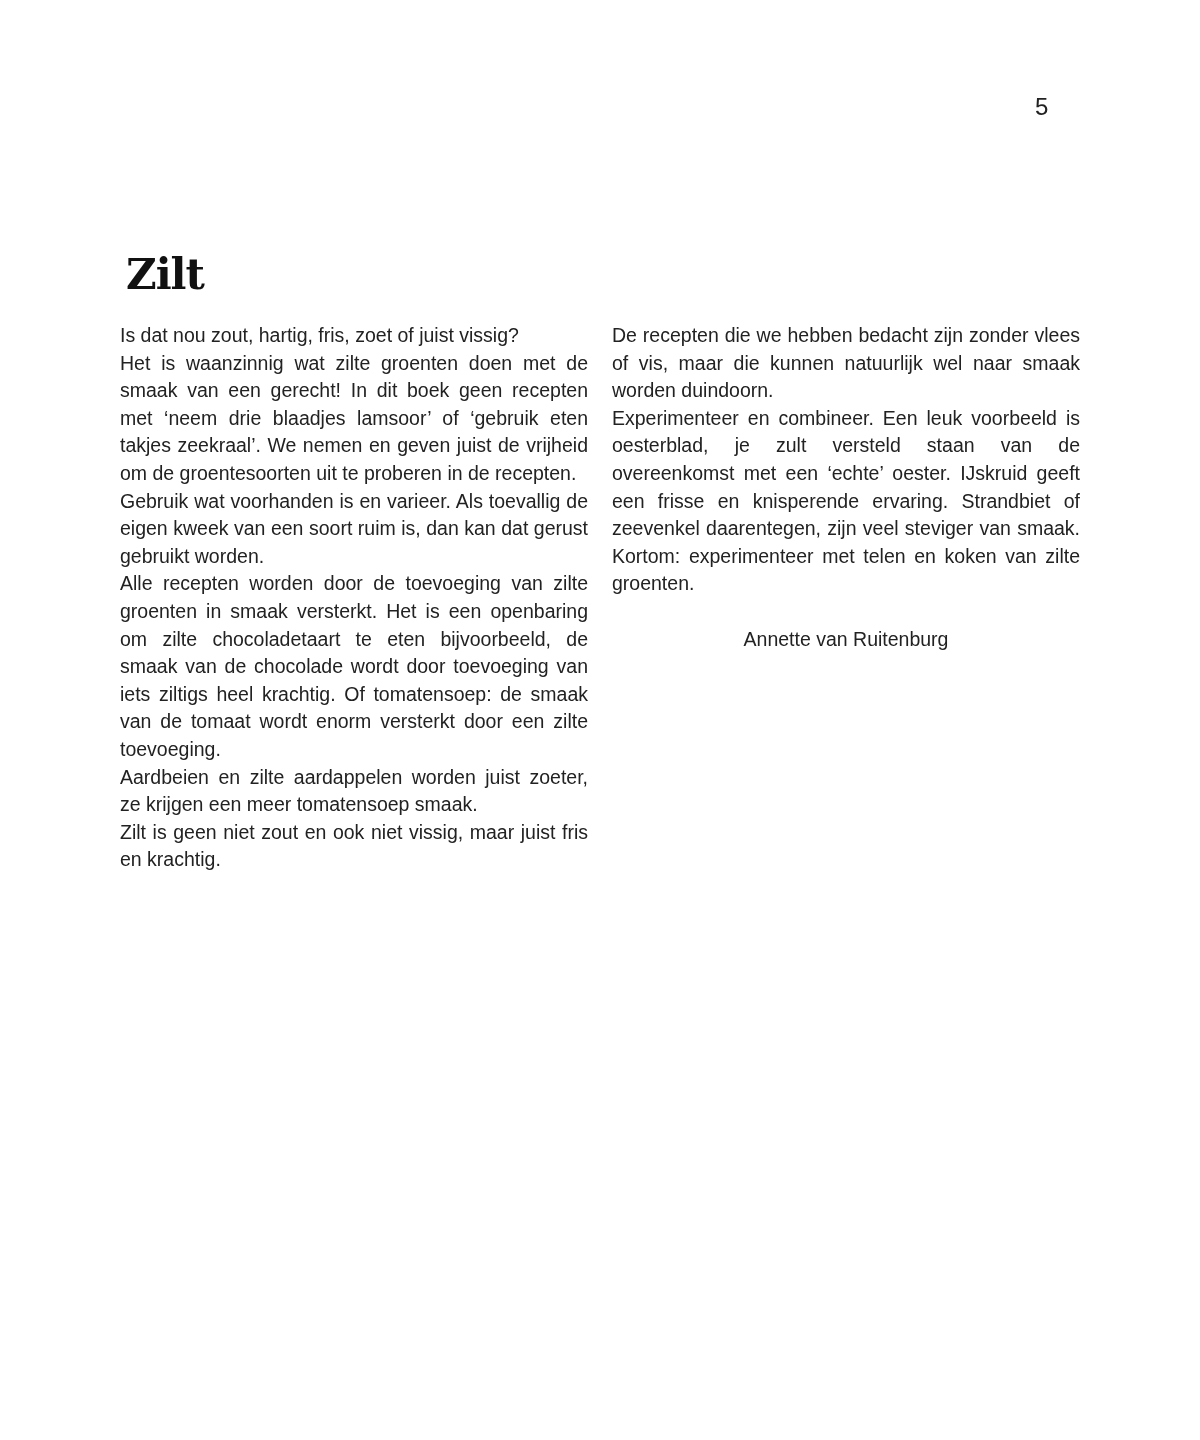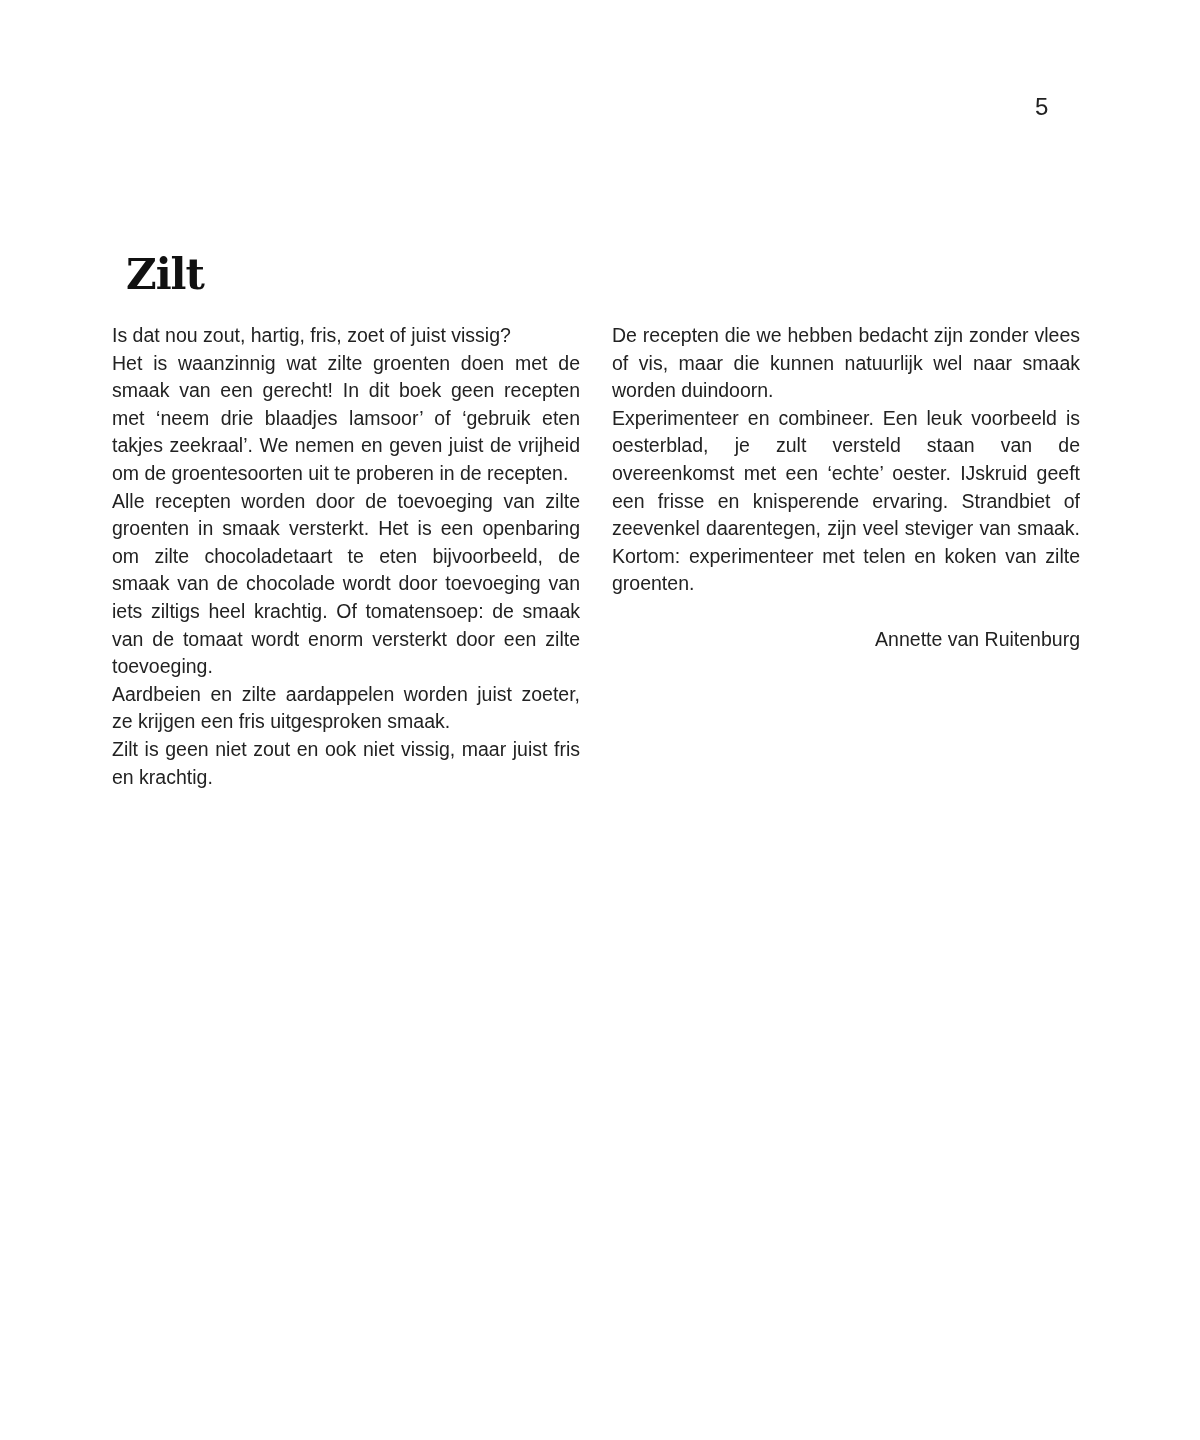--- a/index.html
+++ b/index.html
@@ -11,37 +11,38 @@
   .title {
     position: absolute; left: 120px; top: 248px; margin: 6px;
     font-family: "DejaVu Serif", serif; font-weight: bold; font-size: 42px; letter-spacing: -1px;
     color: #111; line-height: 1;
   }
   .col {
     position: absolute; top: 322px; width: 468px;
     font-family: "Liberation Sans", sans-serif; font-size: 19.5px; line-height: 27.6px;
     color: #222; text-align: justify; hyphens: manual;
   }
-  .col.left { left: 112px; }
+  .col.left { left: 120px; }
   .col.right { left: 612px; }
   .col p { margin: 0; }
-  .col .signature { margin-top: 27.6px; text-align: right; }
+  .col .signature { margin-top: 27.6px; text-align: center; }
 </style>
 </head>
 <body>
 
 <div class="page-number">5</div>
 
 <h1 class="title">Zilt</h1>
 
 <div class="col left">
   <p>Is dat nou zout, hartig, fris, zoet of juist vissig?</p>
   <p>Het is waanzinnig wat zilte groenten doen met de smaak van een gerecht! In dit boek geen recepten met ‘neem drie blaadjes lamsoor’ of ‘gebruik eten takjes zeekraal’. We nemen en geven juist de vrijheid om de groentesoorten uit te proberen in de recepten.</p>
+  <p>Gebruik wat voorhanden is en varieer.  Als toevallig de eigen kweek van een soort ruim is, dan kan dat gerust gebruikt worden.</p>
   <p>Alle recepten worden door de toevoeging van zilte groenten in smaak versterkt. Het is een openbaring om zilte chocoladetaart te eten bijvoorbeeld, de smaak van de chocolade wordt door toevoeging van iets ziltigs heel krachtig. Of tomatensoep: de smaak van de tomaat wordt enorm versterkt door een zilte toevoeging.</p>
-  <p>Aardbeien en zilte aardappelen worden juist zoeter, ze krijgen een fris uitgesproken smaak.</p>
+  <p>Aardbeien en zilte aardappelen worden juist zoeter, ze krijgen een meer tomatensoep smaak.</p>
   <p>Zilt is geen niet zout en ook niet vissig, maar juist fris en krachtig.</p>
 </div>
 
 <div class="col right">
   <p>De recepten die we hebben bedacht zijn zonder vlees of vis, maar die kunnen natuurlijk wel naar smaak worden duindoorn.</p>
   <p>Experimenteer en combineer. Een leuk voorbeeld is oesterblad, je zult versteld staan van de overeenkomst met een ‘echte’ oester. IJskruid geeft een frisse en knisperende ervaring. Strandbiet of zeevenkel daaren­tegen, zijn veel steviger van smaak. Kortom: experi­menteer met telen en koken van zilte groenten.</p>
   <p class="signature">Annette van Ruitenburg</p>
 </div>
 
 </body></html>

